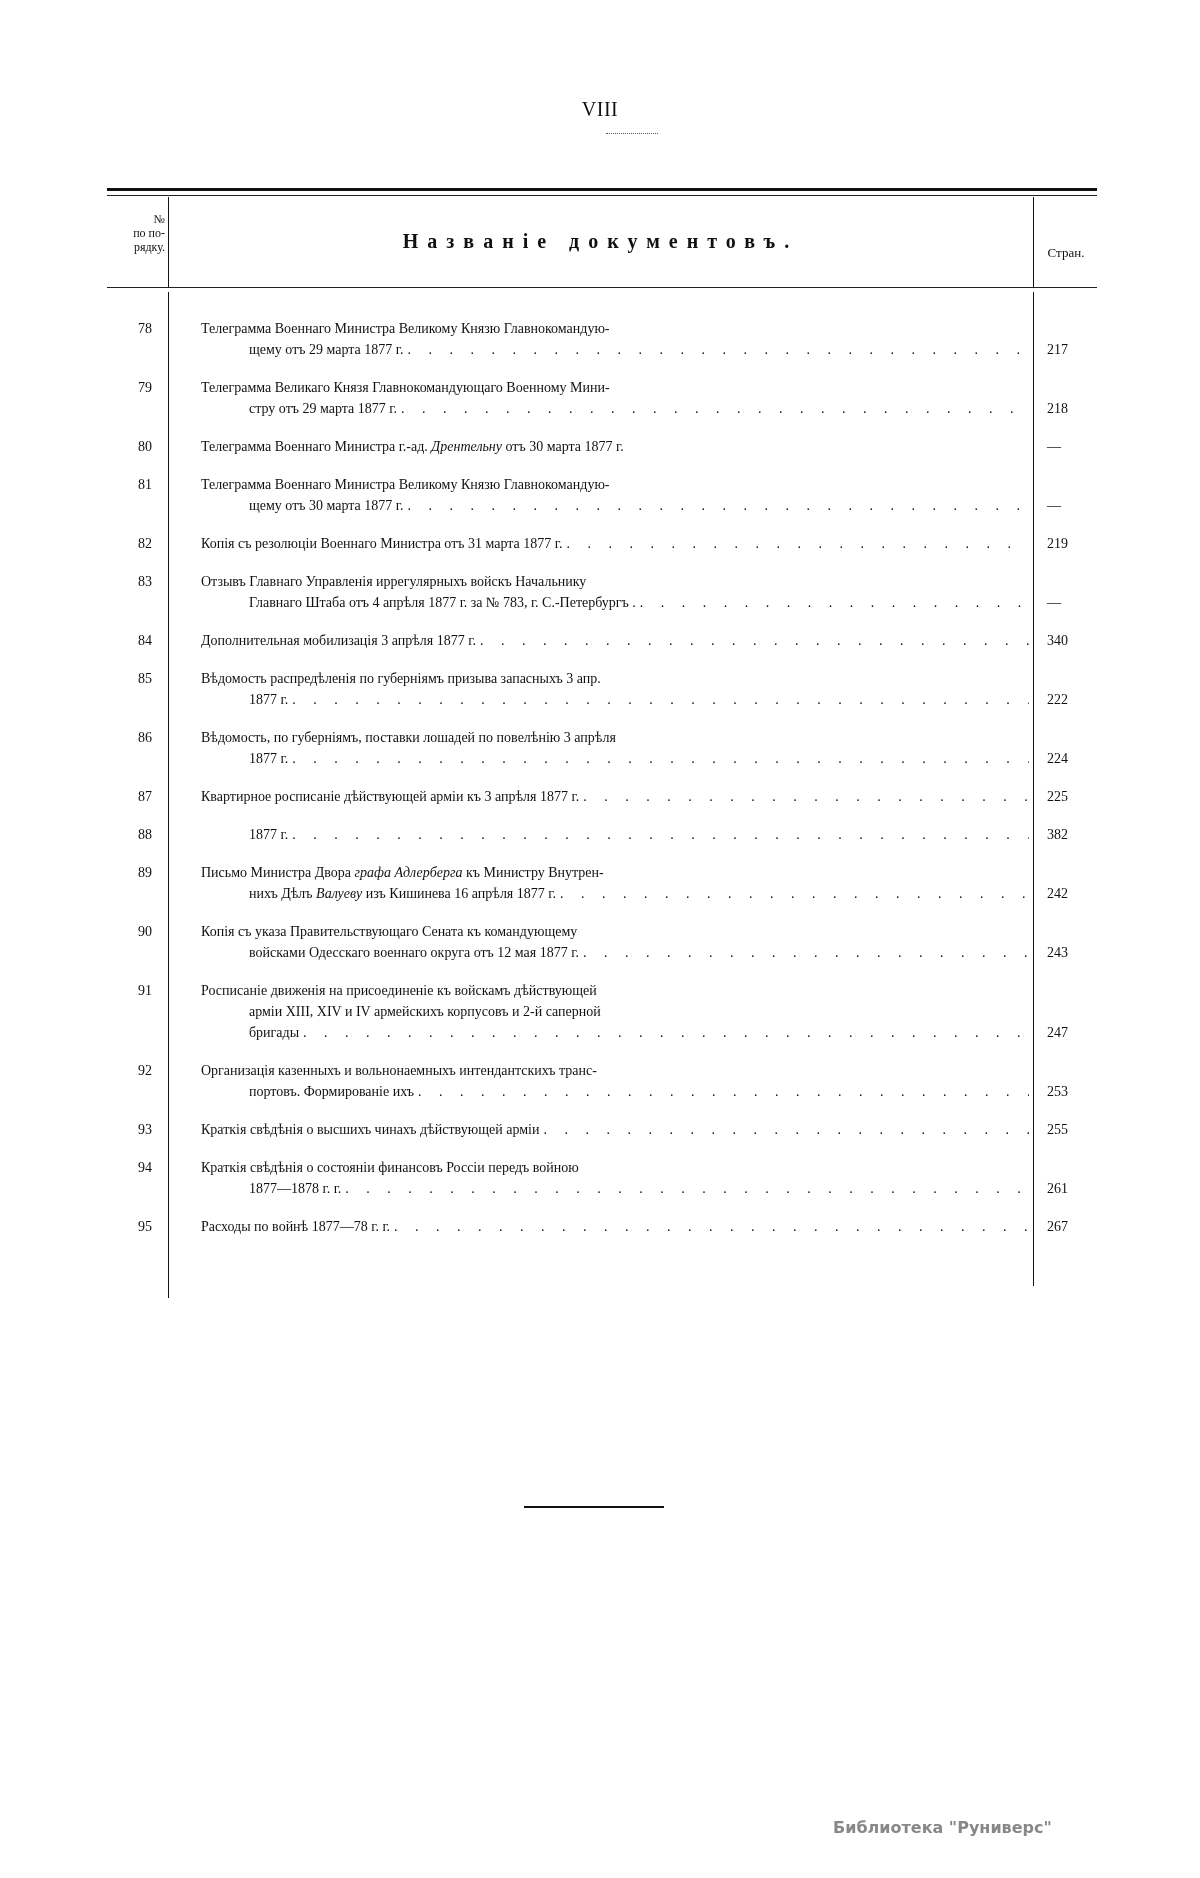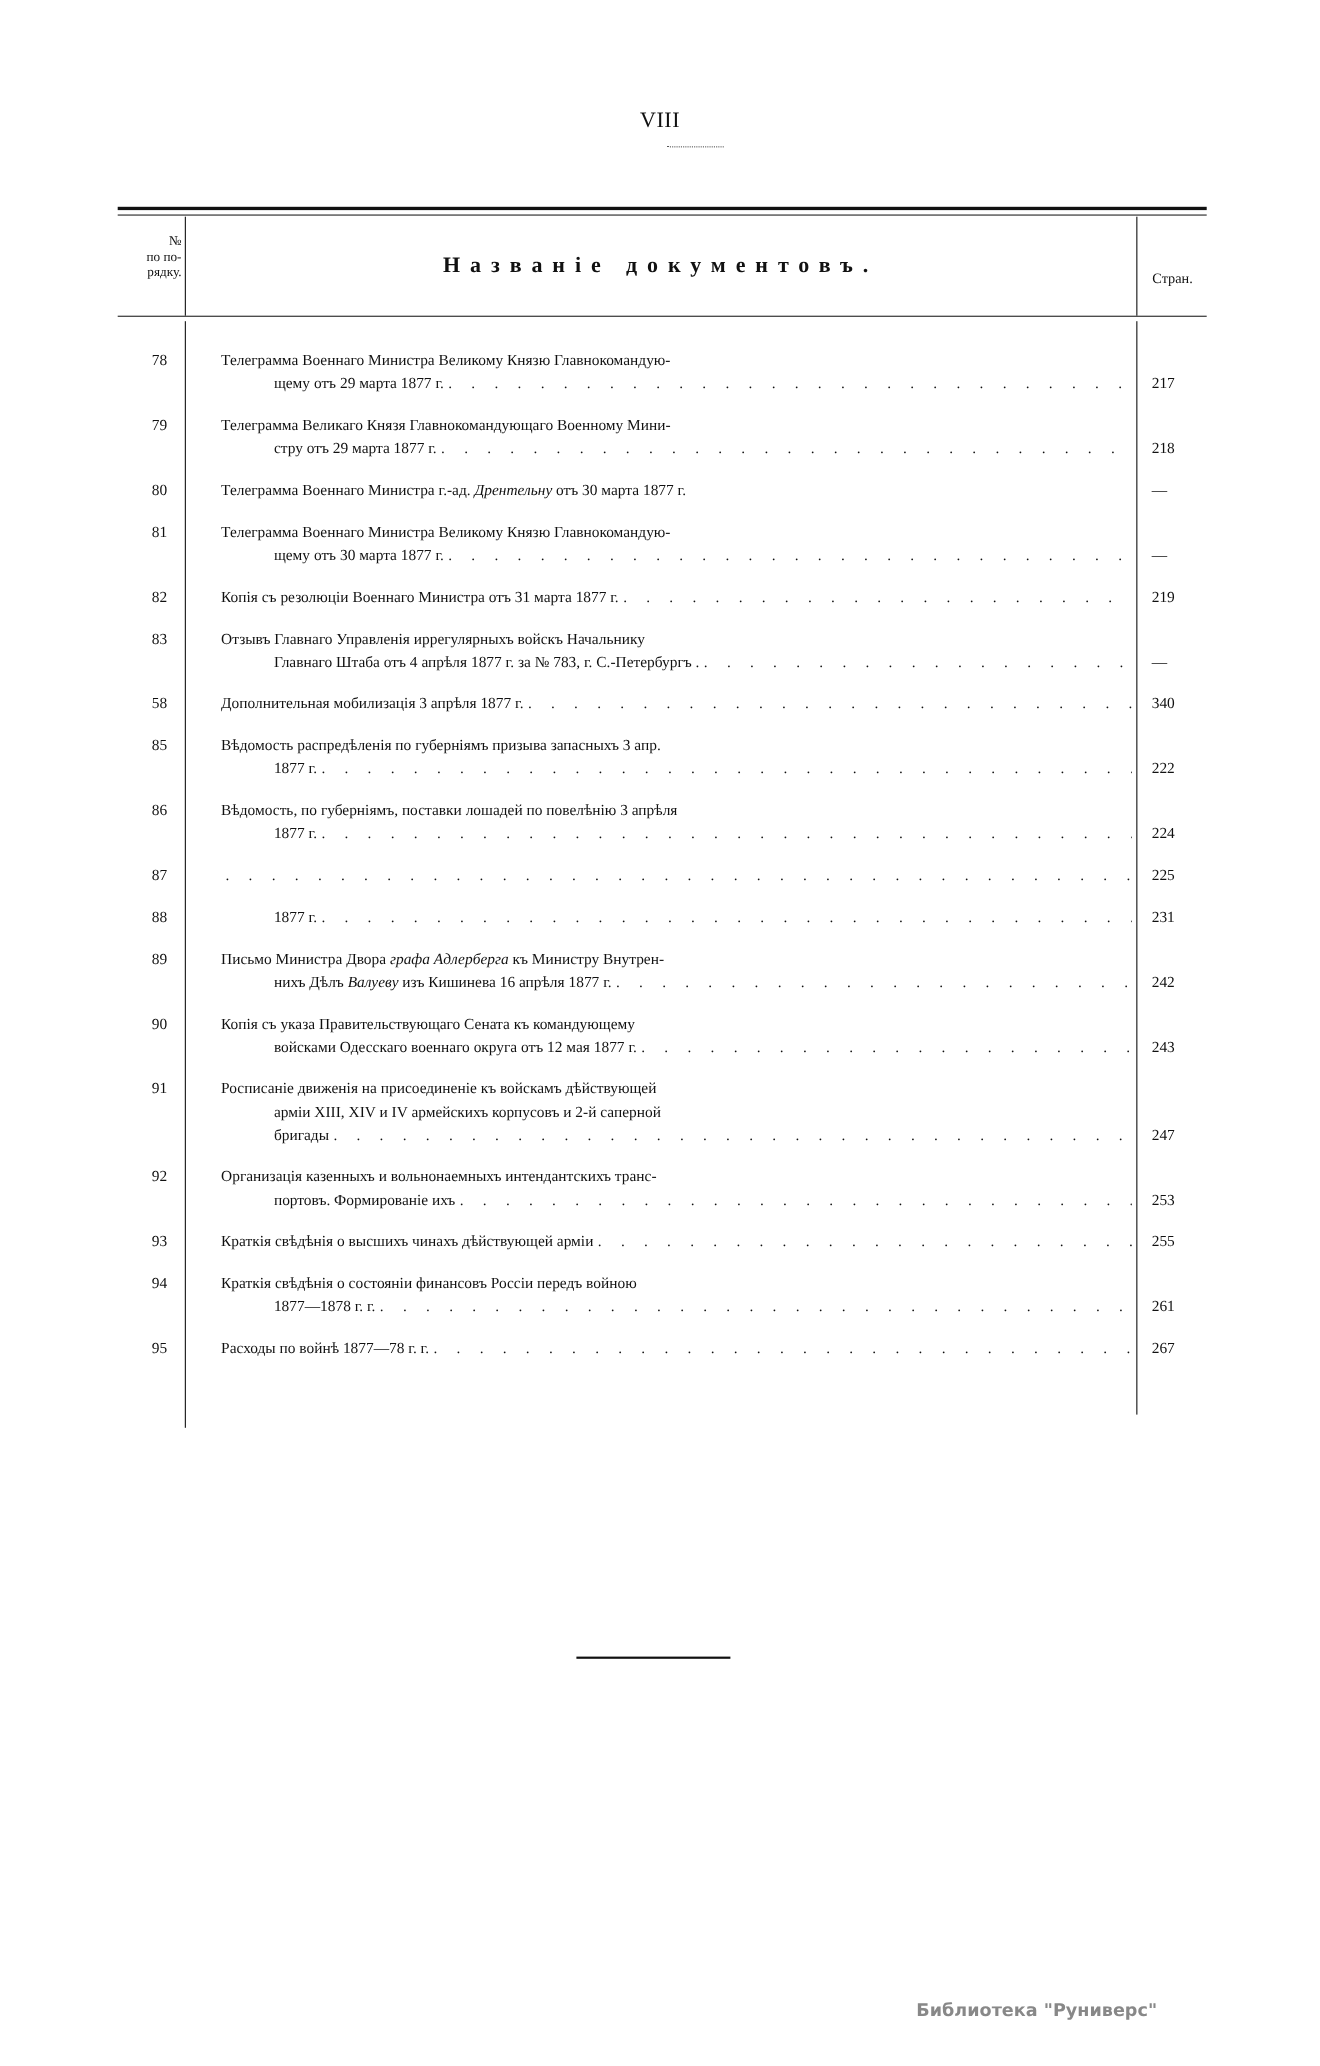--- a/index.html
+++ b/index.html
@@ -171,21 +171,21 @@
         <span class="line indent leader">
           <span class="txt"><span>Главнаго Штаба отъ 4 апрѣля 1877 г. за № 783, г. С.-Петербургъ .</span></span>
           <span class="dots">. . . . . . . . . . . . . . . . . . . . . . . . . . . . . . . . . . . . . . . . . . . . . . .</span>
         </span>
       </div>
       <div class="row-page">
         <span>—</span>
       </div>
     </div>
     <div class="row">
-      <div class="row-num">58</div>
+      <div class="row-num">84</div>
       <div class="row-body">
         <span class="line leader">
           <span class="txt"><span>Дополнительная мобилизація 3 апрѣля 1877 г.</span></span>
           <span class="dots">. . . . . . . . . . . . . . . . . . . . . . . . . . . . . . . . . . . . . . . . . . . . . . .</span>
         </span>
       </div>
       <div class="row-page">
         <span>340</span>
       </div>
     </div>
@@ -212,37 +212,38 @@
         </span>
       </div>
       <div class="row-page">
         <span>224</span>
       </div>
     </div>
     <div class="row">
       <div class="row-num">87</div>
       <div class="row-body">
         <span class="line leader">
+          <span class="txt"><span>Квартирное росписаніе дѣйствующей арміи къ 3 апрѣля 1877 г.</span></span>
           <span class="dots">. . . . . . . . . . . . . . . . . . . . . . . . . . . . . . . . . . . . . . . . . . . . . . .</span>
         </span>
       </div>
       <div class="row-page">
         <span>225</span>
       </div>
     </div>
     <div class="row">
       <div class="row-num">88</div>
       <div class="row-body">
         <span class="line indent leader">
           <span class="txt"><span>1877 г.</span></span>
           <span class="dots">. . . . . . . . . . . . . . . . . . . . . . . . . . . . . . . . . . . . . . . . . . . . . . .</span>
         </span>
       </div>
       <div class="row-page">
-        <span>231</span>
+        <span>382</span>
       </div>
     </div>
     <div class="row">
       <div class="row-num">89</div>
       <div class="row-body">
         <span class="line"><span class="txt"><span>Письмо Министра Двора </span><i>графа Адлерберга</i><span> къ Министру Внутрен-</span></span></span>
         <span class="line indent leader">
           <span class="txt"><span>нихъ Дѣлъ </span><i>Валуеву</i><span> изъ Кишинева 16 апрѣля 1877 г.</span></span>
           <span class="dots">. . . . . . . . . . . . . . . . . . . . . . . . . . . . . . . . . . . . . . . . . . . . . . .</span>
         </span>

